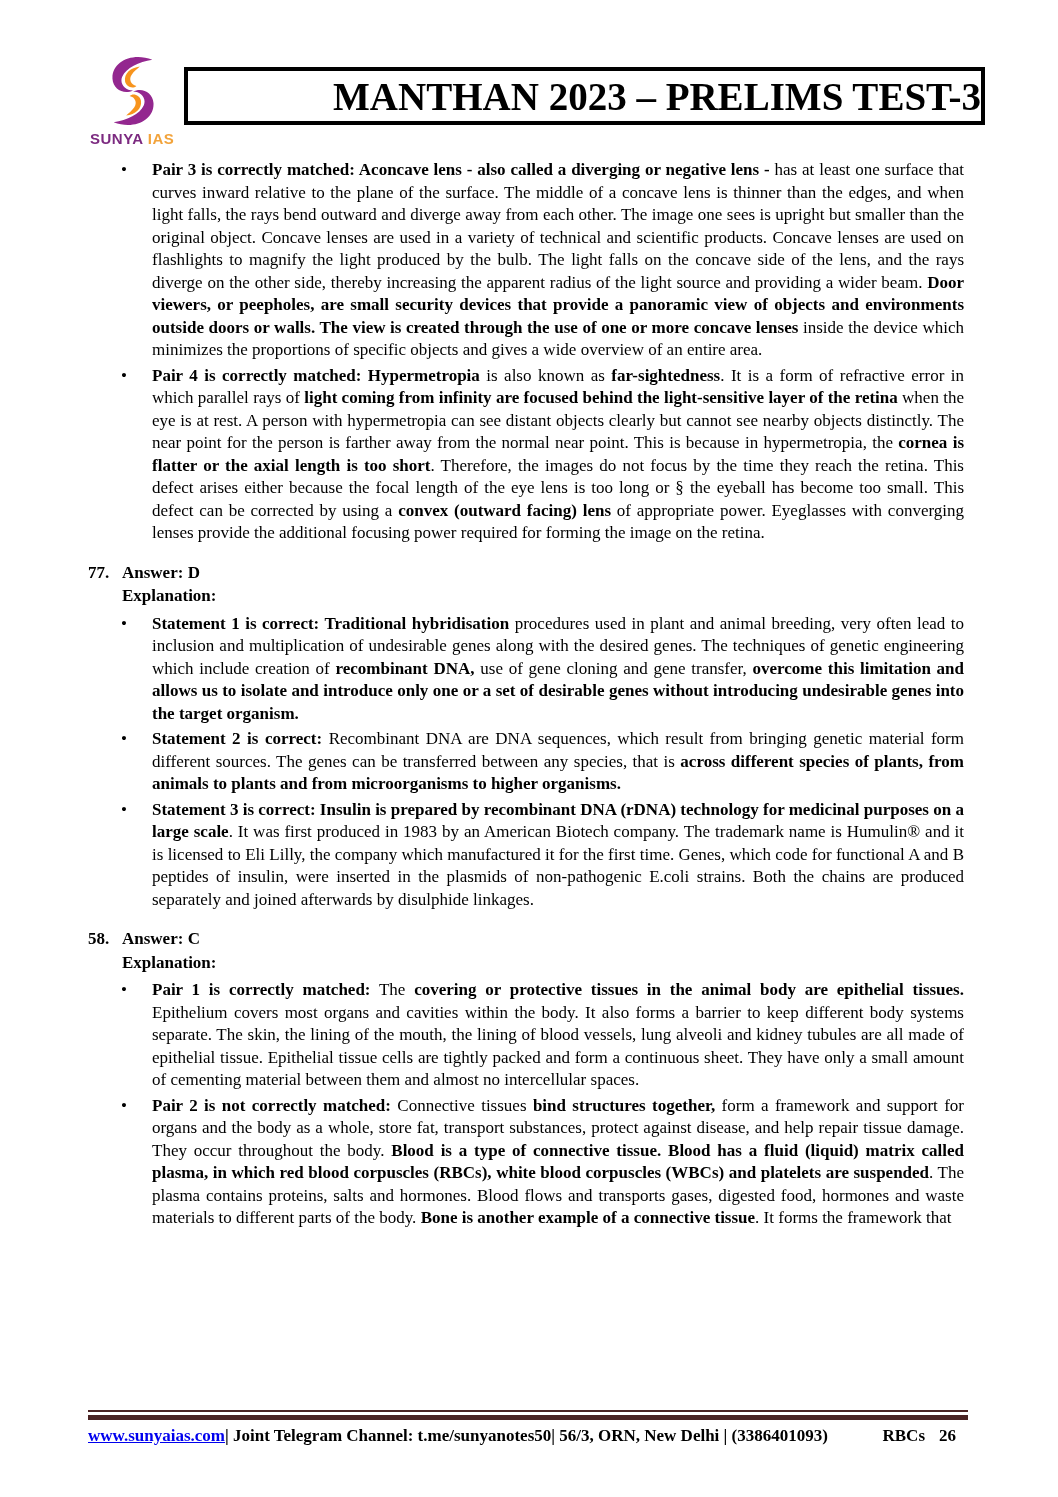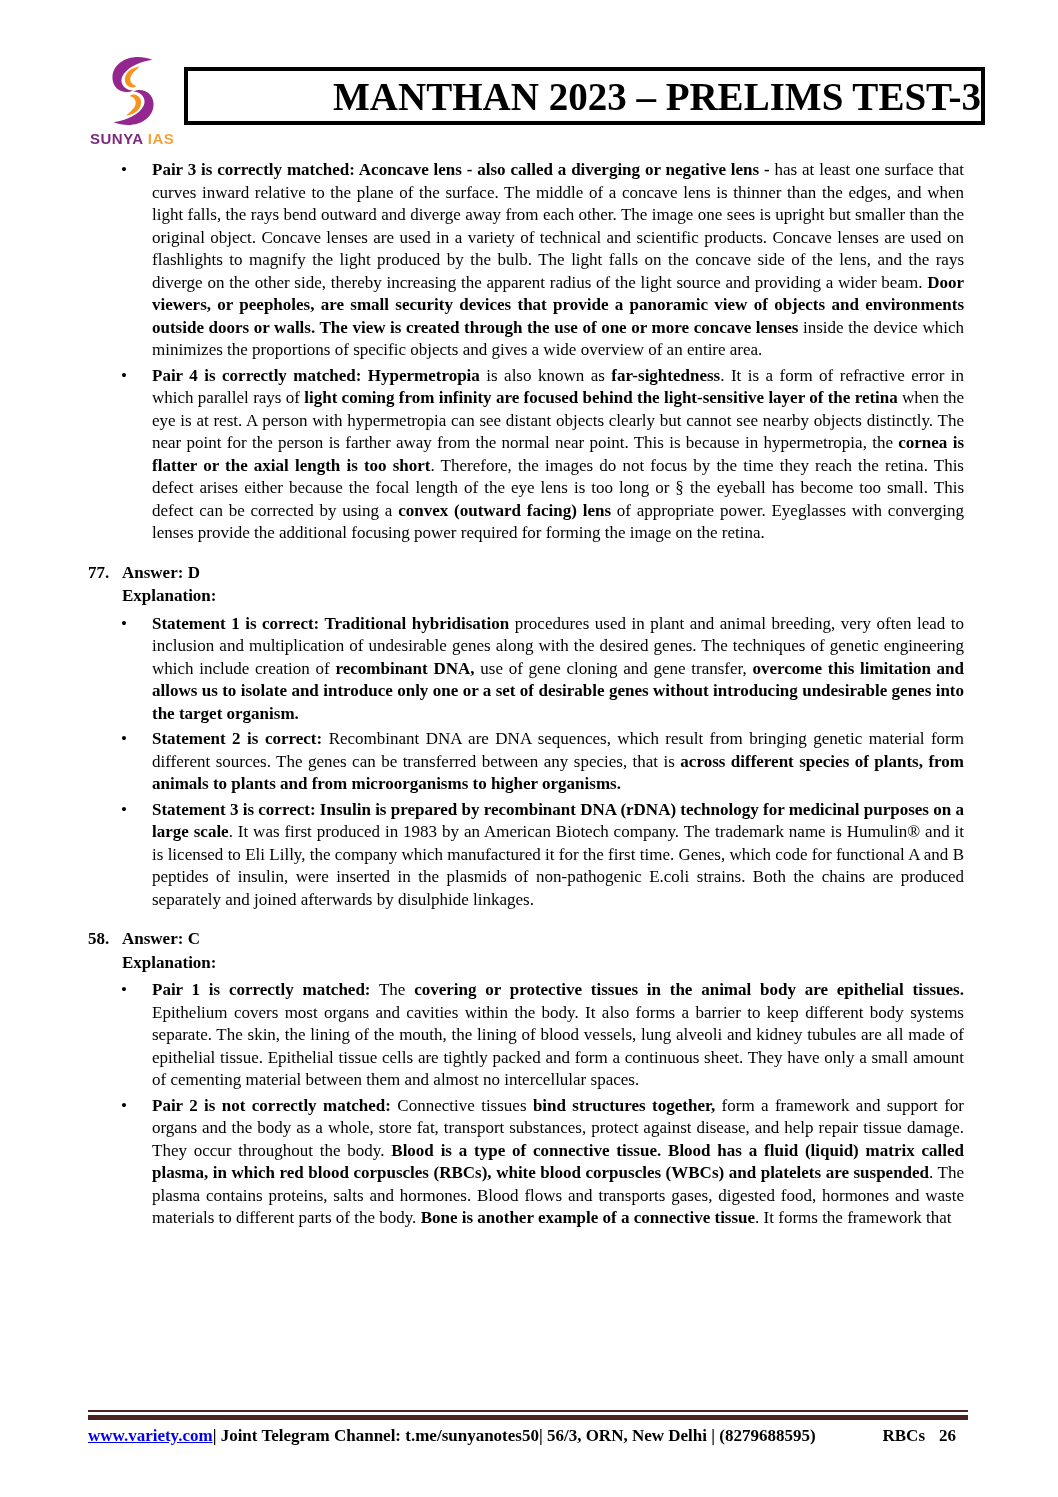--- a/index.html
+++ b/index.html
@@ -132,19 +132,19 @@
       </ul>
     </div>
 
   </div>
 
   <div class="footer">
     <div class="rule-thin"></div>
     <div class="rule-gap"></div>
     <div class="rule-thick"></div>
     <div class="footer-line">
-      <span class="footer-left"><a class="site-link">www.variety.com</a><span>| Joint Telegram Channel: t.me/sunyanotes50| 56/3, ORN, New Delhi | (8279688595)</span></span>
+      <span class="footer-left"><a class="site-link">www.sunyaias.com</a><span>| Joint Telegram Channel: t.me/sunyanotes50| 56/3, ORN, New Delhi | (3386401093)</span></span>
       <span class="page-label">RBCs</span>
       <span class="page-number">26</span>
     </div>
   </div>
 
 </div>
 
 </body></html>

